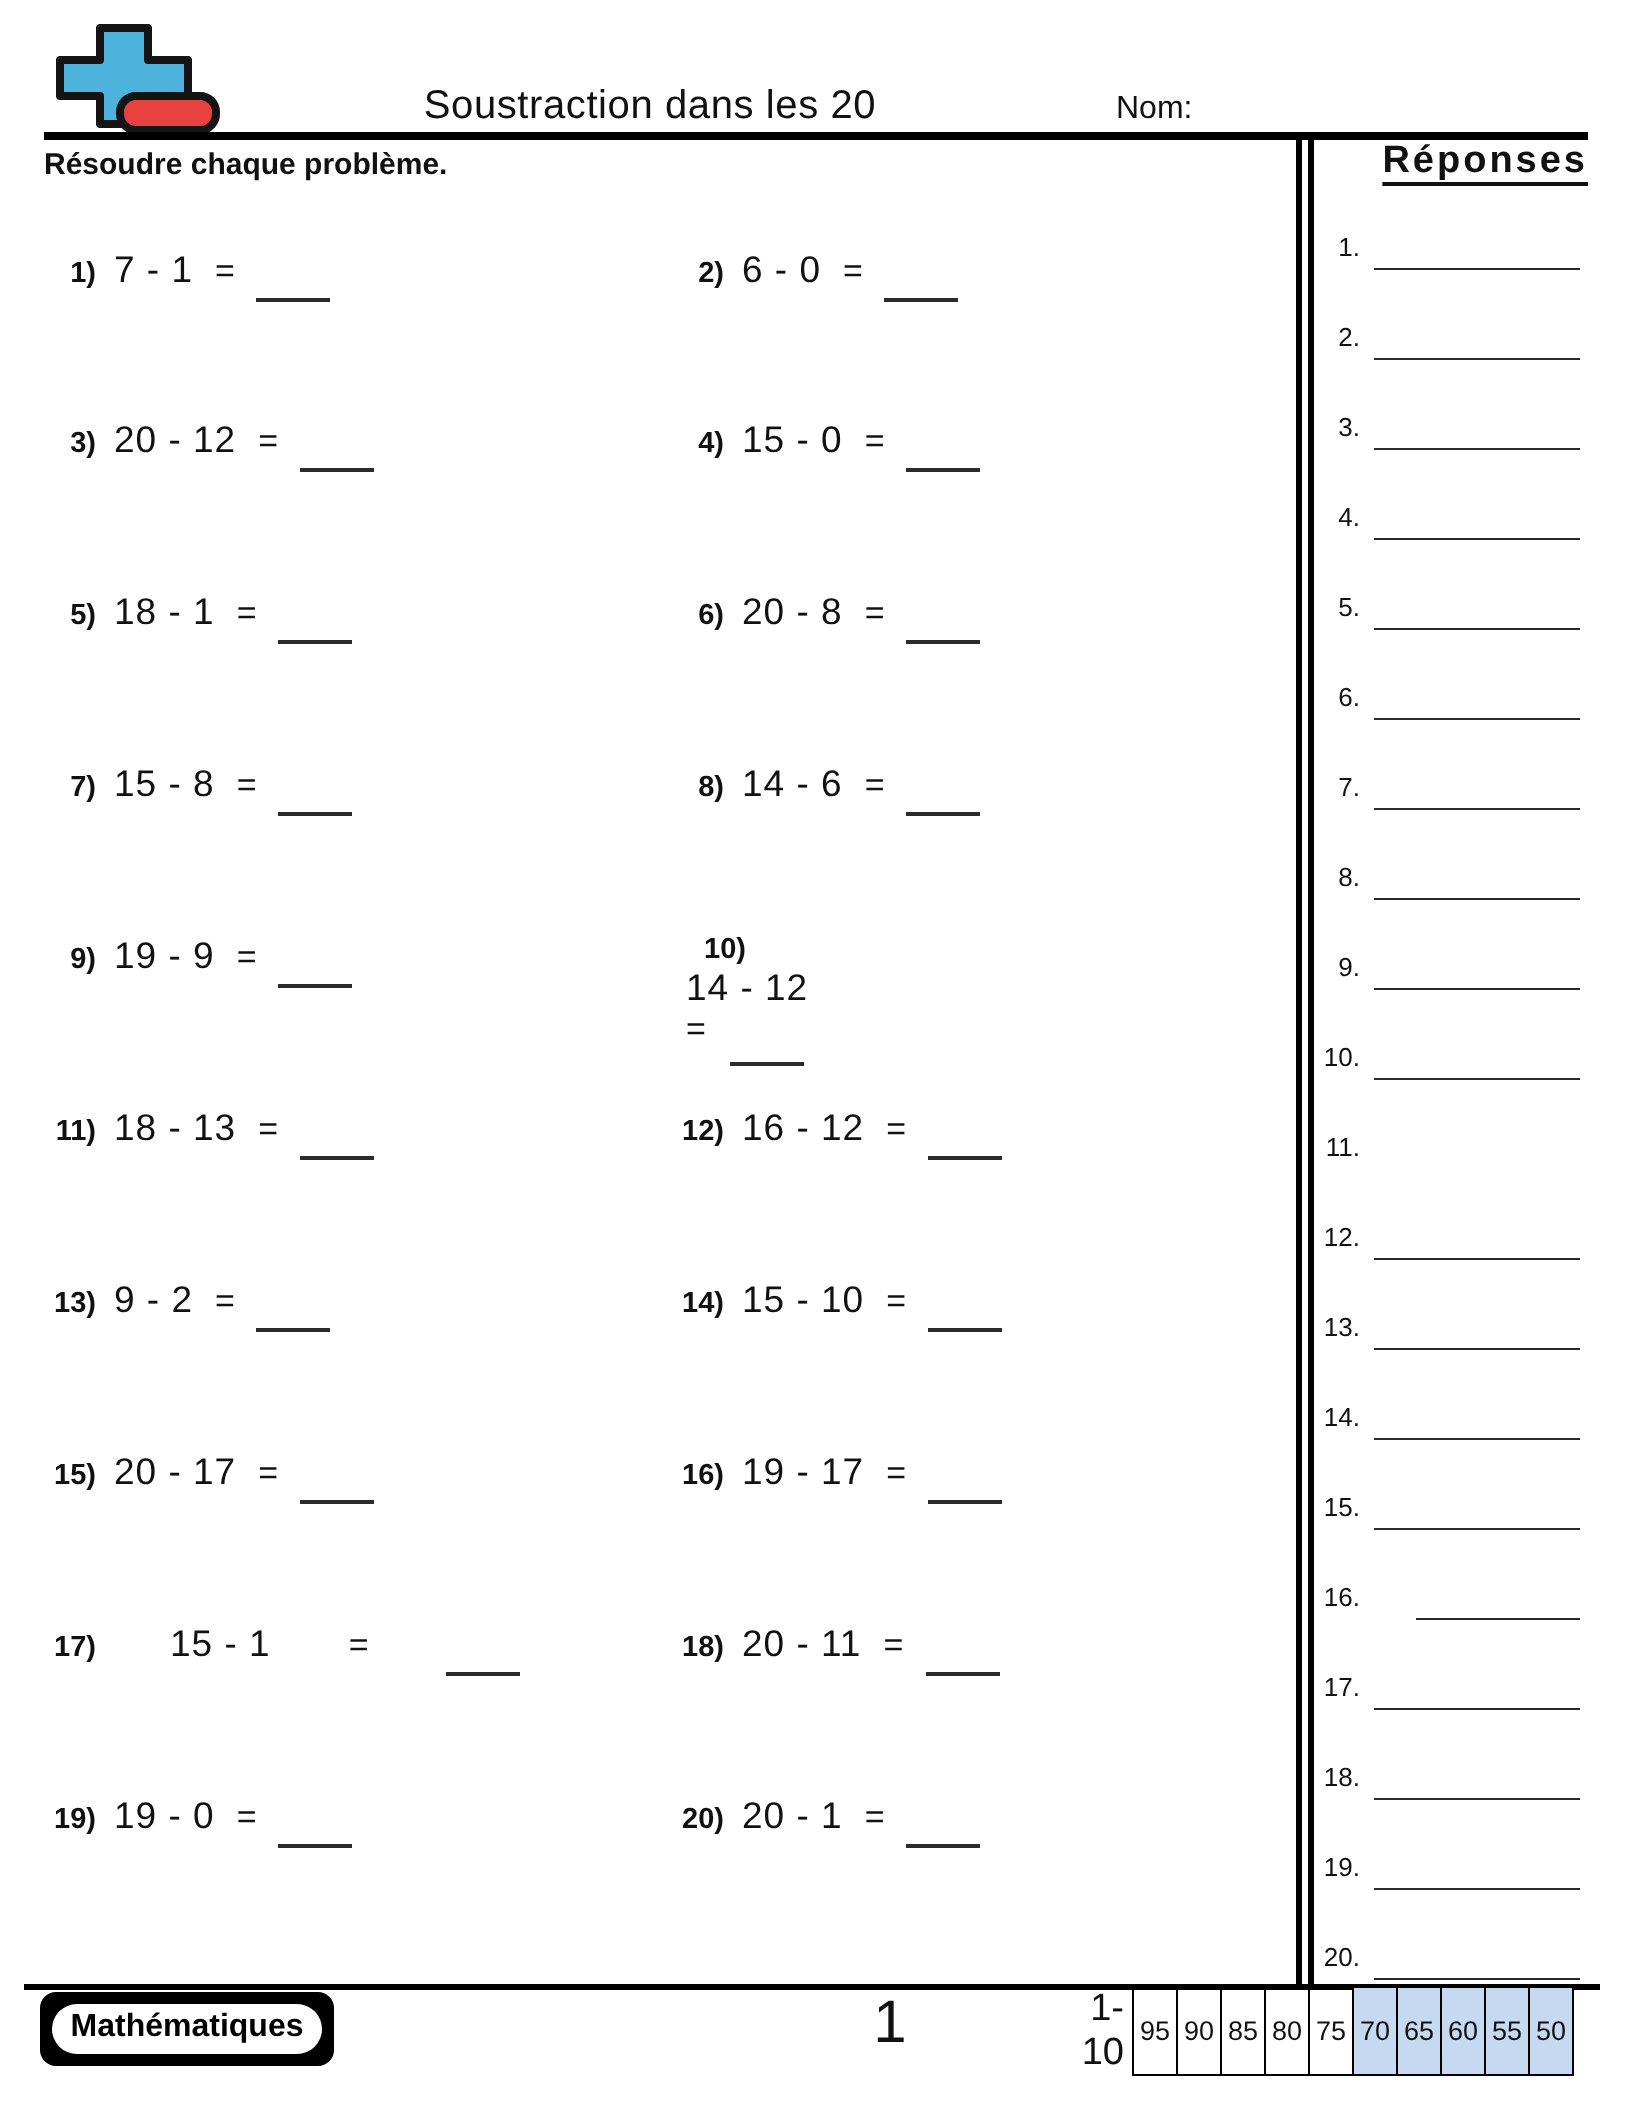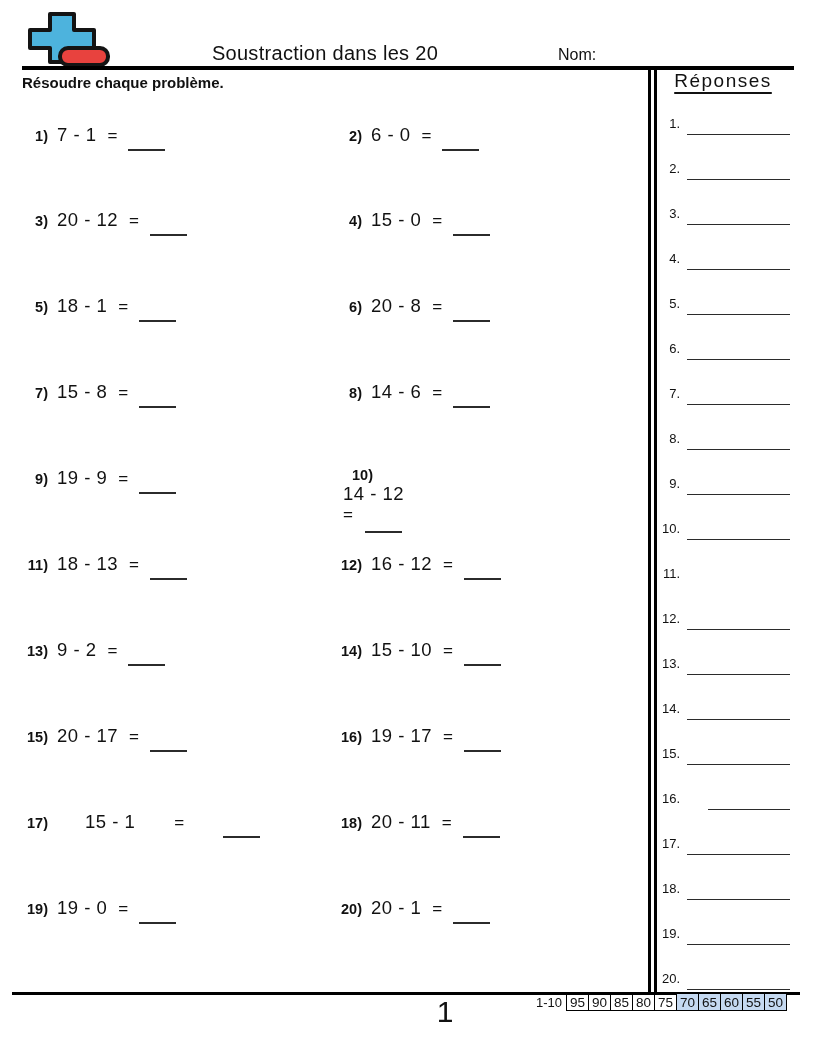--- a/index.html
+++ b/index.html
@@ -17,38 +17,38 @@
   .problem{position:absolute;display:flex;align-items:baseline;white-space:nowrap;}
   .pnum{display:inline-block;width:30px;text-align:right;font-weight:700;font-size:14.5px;}
   .pexpr{margin-left:9px;font-size:18.5px;letter-spacing:.5px;}
   .peq{margin-left:11px;font-size:17px;}
   .pblank{display:inline-block;margin-left:11px;width:37px;height:1px;border-bottom:2px solid #2b2b2b;
           align-self:flex-end;transform:translateY(5px);}
 
   
   .vsep{position:absolute;top:69px;height:925px;width:2.5px;background:#000;}
   .vsep1{left:648px;} .vsep2{left:654px;}
-  .answers-title{position:absolute;left:652px;top:70px;width:142px;text-align:center;
-                 font-size:19px;font-weight:400;letter-spacing:1.5px;
+  .answers-title{position:absolute;left:652px;top:70px;width:142px;text-align:right;
+                 font-size:19px;font-weight:700;letter-spacing:1.5px;
                  text-decoration:underline;text-decoration-thickness:2px;text-underline-offset:5px;}
   .ansrow{position:absolute;left:656px;width:134px;display:flex;align-items:baseline;}
   .anum{display:inline-block;min-width:24px;text-align:right;font-size:13px;}
   .aline{flex:1;margin-left:7px;height:1px;border-bottom:1.6px solid #2b2b2b;
          align-self:flex-end;transform:translateY(4px);}
 
   
   .frule{position:absolute;left:12px;top:992px;width:788px;height:3px;background:#000;}
   .badge{position:absolute;left:20px;top:996px;width:147px;height:37px;background:#000;
          border-radius:8px;display:flex;align-items:center;justify-content:center;}
   .badge-pill{background:#fff;border-radius:16px;padding:3px 9px 4px 9px;font-size:16px;font-weight:700;color:#000;white-space:nowrap;}
   .site{position:absolute;left:173px;top:1013px;font-size:15.5px;}
   .pagenum{position:absolute;left:380px;top:995px;width:130px;text-align:center;font-size:30px;}
   .score{position:absolute;left:528px;top:993px;border-collapse:collapse;}
   .score td{padding:0;}
-  .slabel{border:none;font-size:13px;text-align:right;padding-right:4px !important;width:34px;height:17px;}
+  .slabel{border:none;font-size:19px;text-align:right;padding-right:4px !important;width:34px;height:17px;}
   .scell{border:1.6px solid #000;width:21px;height:15.5px;text-align:center;font-size:13.5px;}
 </style>
 </head>
 <body>
 
 <div class="page">
 
   <svg class="logo" width="84" height="56" viewBox="0 0 84 56">
     <path d="M24 2 h24 v16 h20 v18 h-20 v14 h-24 v-14 h-20 v-18 h20 z" stroke="#141414" stroke-width="4" stroke-linejoin="round" fill="#4db3dd"></path>
     <rect x="34" y="36" width="48" height="17" rx="8" stroke="#141414" stroke-width="4" fill="#e8423e"></rect>
@@ -263,20 +263,23 @@
         <span class="anum">19.</span>
         <span class="aline"></span>
       </div>
       <div class="ansrow" style="top: 971px;">
         <span class="anum">20.</span>
         <span class="aline"></span>
       </div>
     </div>
 
   <div class="frule"></div>
+  <div class="badge">
+    <div class="badge-pill">Mathématiques</div>
+  </div>
   <div class="pagenum">1</div>
   <table class="score">
       <tbody id="score-body">
         <tr>
           <td class="slabel">1-10</td>
           <td class="scell">95</td>
           <td class="scell">90</td>
           <td class="scell">85</td>
           <td class="scell">80</td>
           <td class="scell">75</td>

